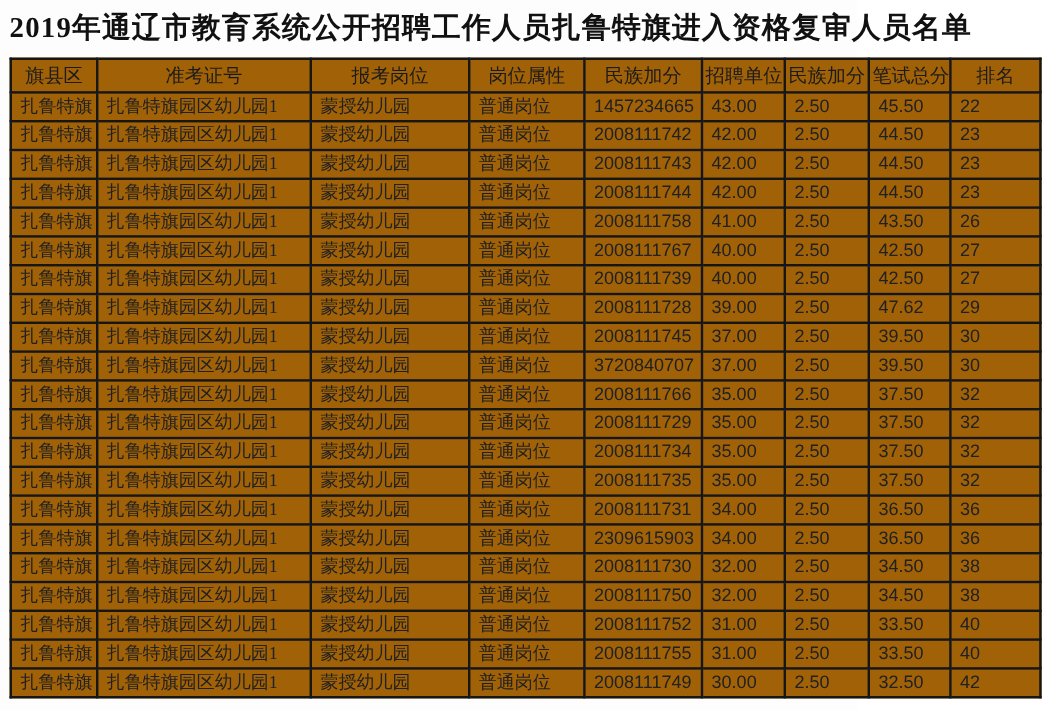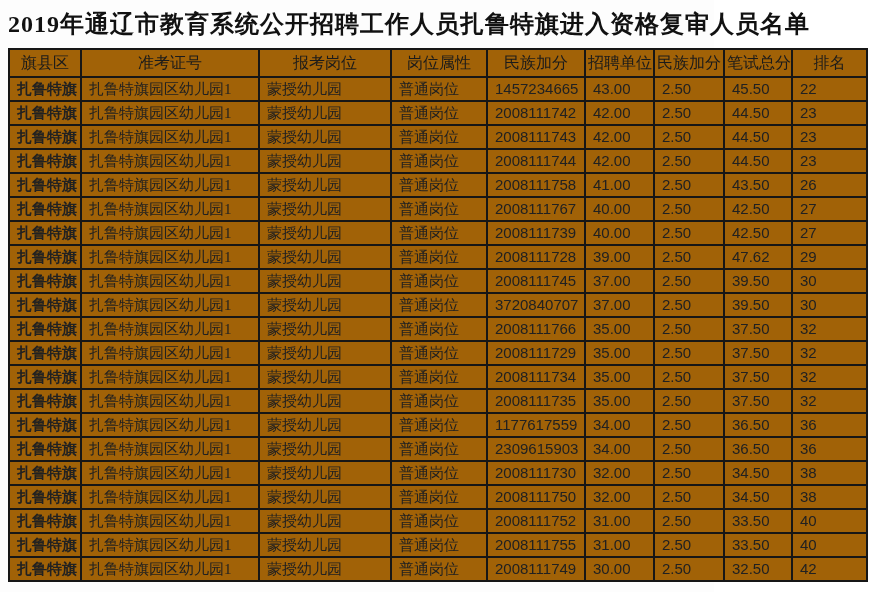--- a/index.html
+++ b/index.html
@@ -74,21 +74,20 @@
   td.col-district,
   td.col-unit,
   td.col-position,
   td.col-position_type {
     font-family: "Liberation Serif", "DejaVu Serif", serif;
     font-size: 15px;
   }
   td.col-district {
     text-align: center;
     padding: 0 2px;
-    font-weight: bold;
   }
   td.col-exam_number,
   td.col-written_score,
   td.col-ethnic_bonus,
   td.col-written_total,
   td.col-rank {
     font-family: "Liberation Sans", "DejaVu Sans", sans-serif;
     padding-left: 7px;
   }
 </style>
@@ -275,21 +274,21 @@
           <td class="col-written_score">35.00</td>
           <td class="col-ethnic_bonus">2.50</td>
           <td class="col-written_total">37.50</td>
           <td class="col-rank">32</td>
         </tr>
         <tr>
           <td class="col-district">扎鲁特旗</td>
           <td class="col-unit">扎鲁特旗园区幼儿园1</td>
           <td class="col-position">蒙授幼儿园</td>
           <td class="col-position_type">普通岗位</td>
-          <td class="col-exam_number">1177617559</td>
+          <td class="col-exam_number">2008111731</td>
           <td class="col-written_score">34.00</td>
           <td class="col-ethnic_bonus">2.50</td>
           <td class="col-written_total">36.50</td>
           <td class="col-rank">36</td>
         </tr>
         <tr>
           <td class="col-district">扎鲁特旗</td>
           <td class="col-unit">扎鲁特旗园区幼儿园1</td>
           <td class="col-position">蒙授幼儿园</td>
           <td class="col-position_type">普通岗位</td>

